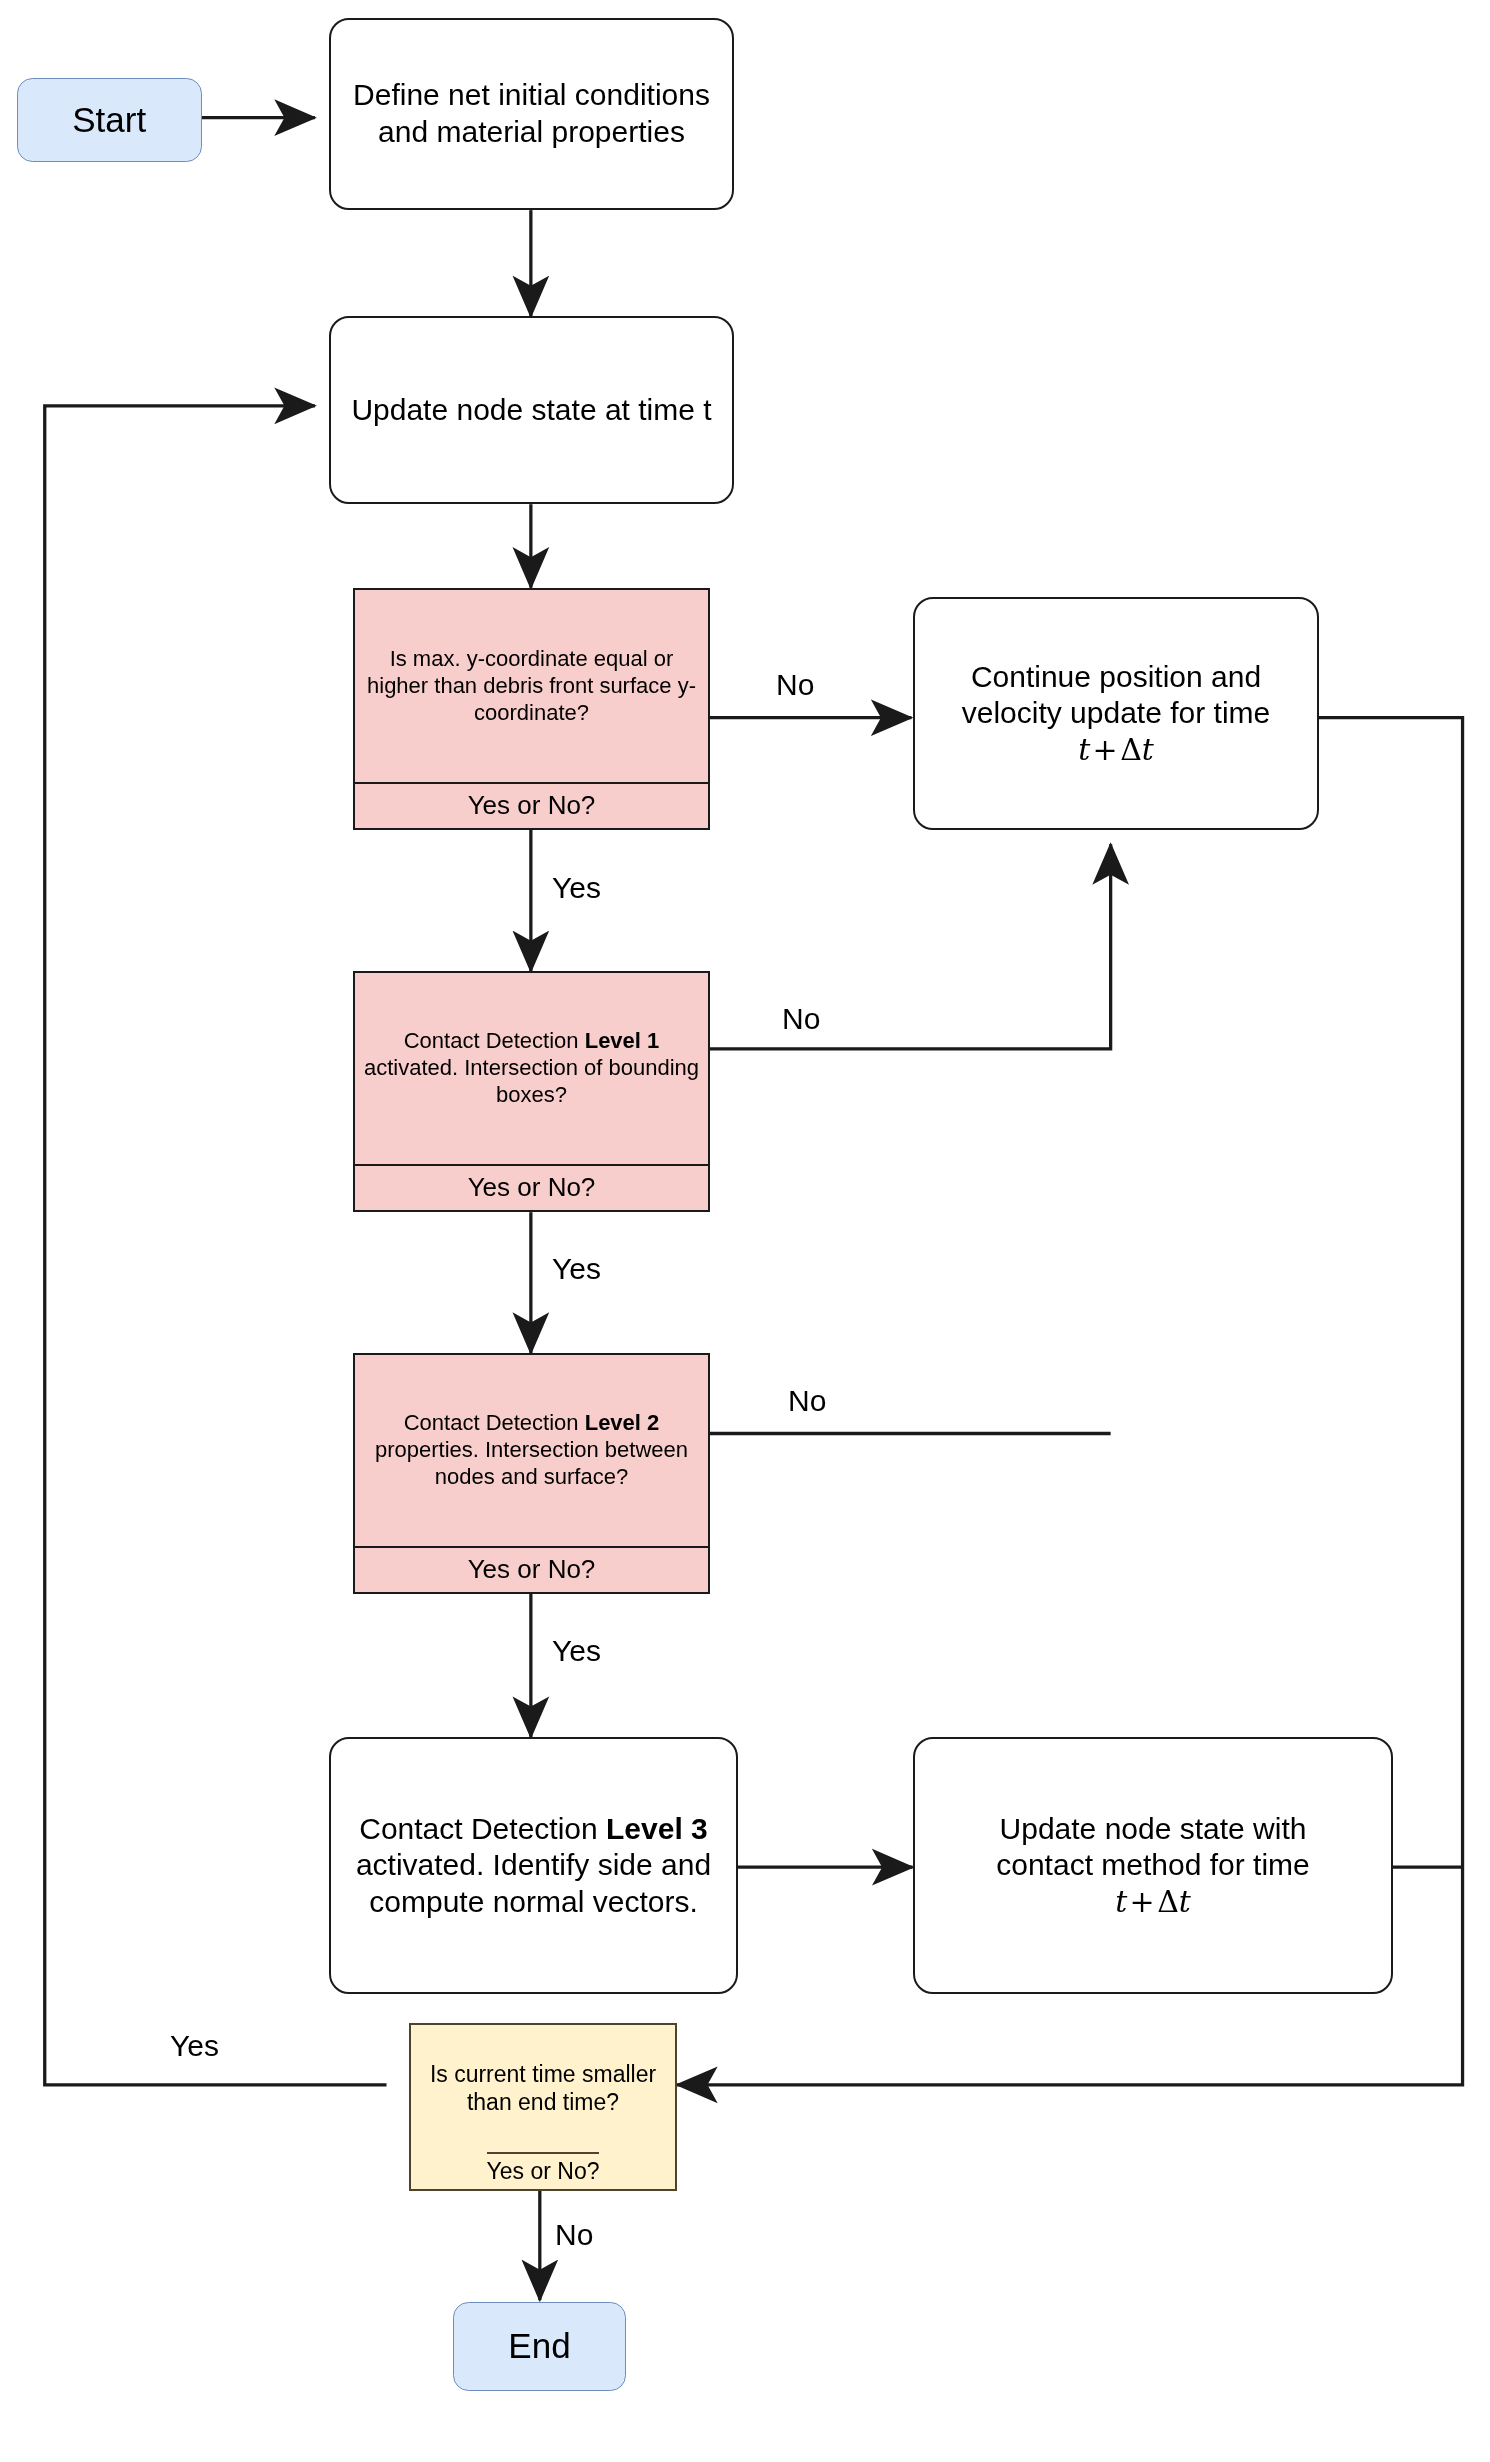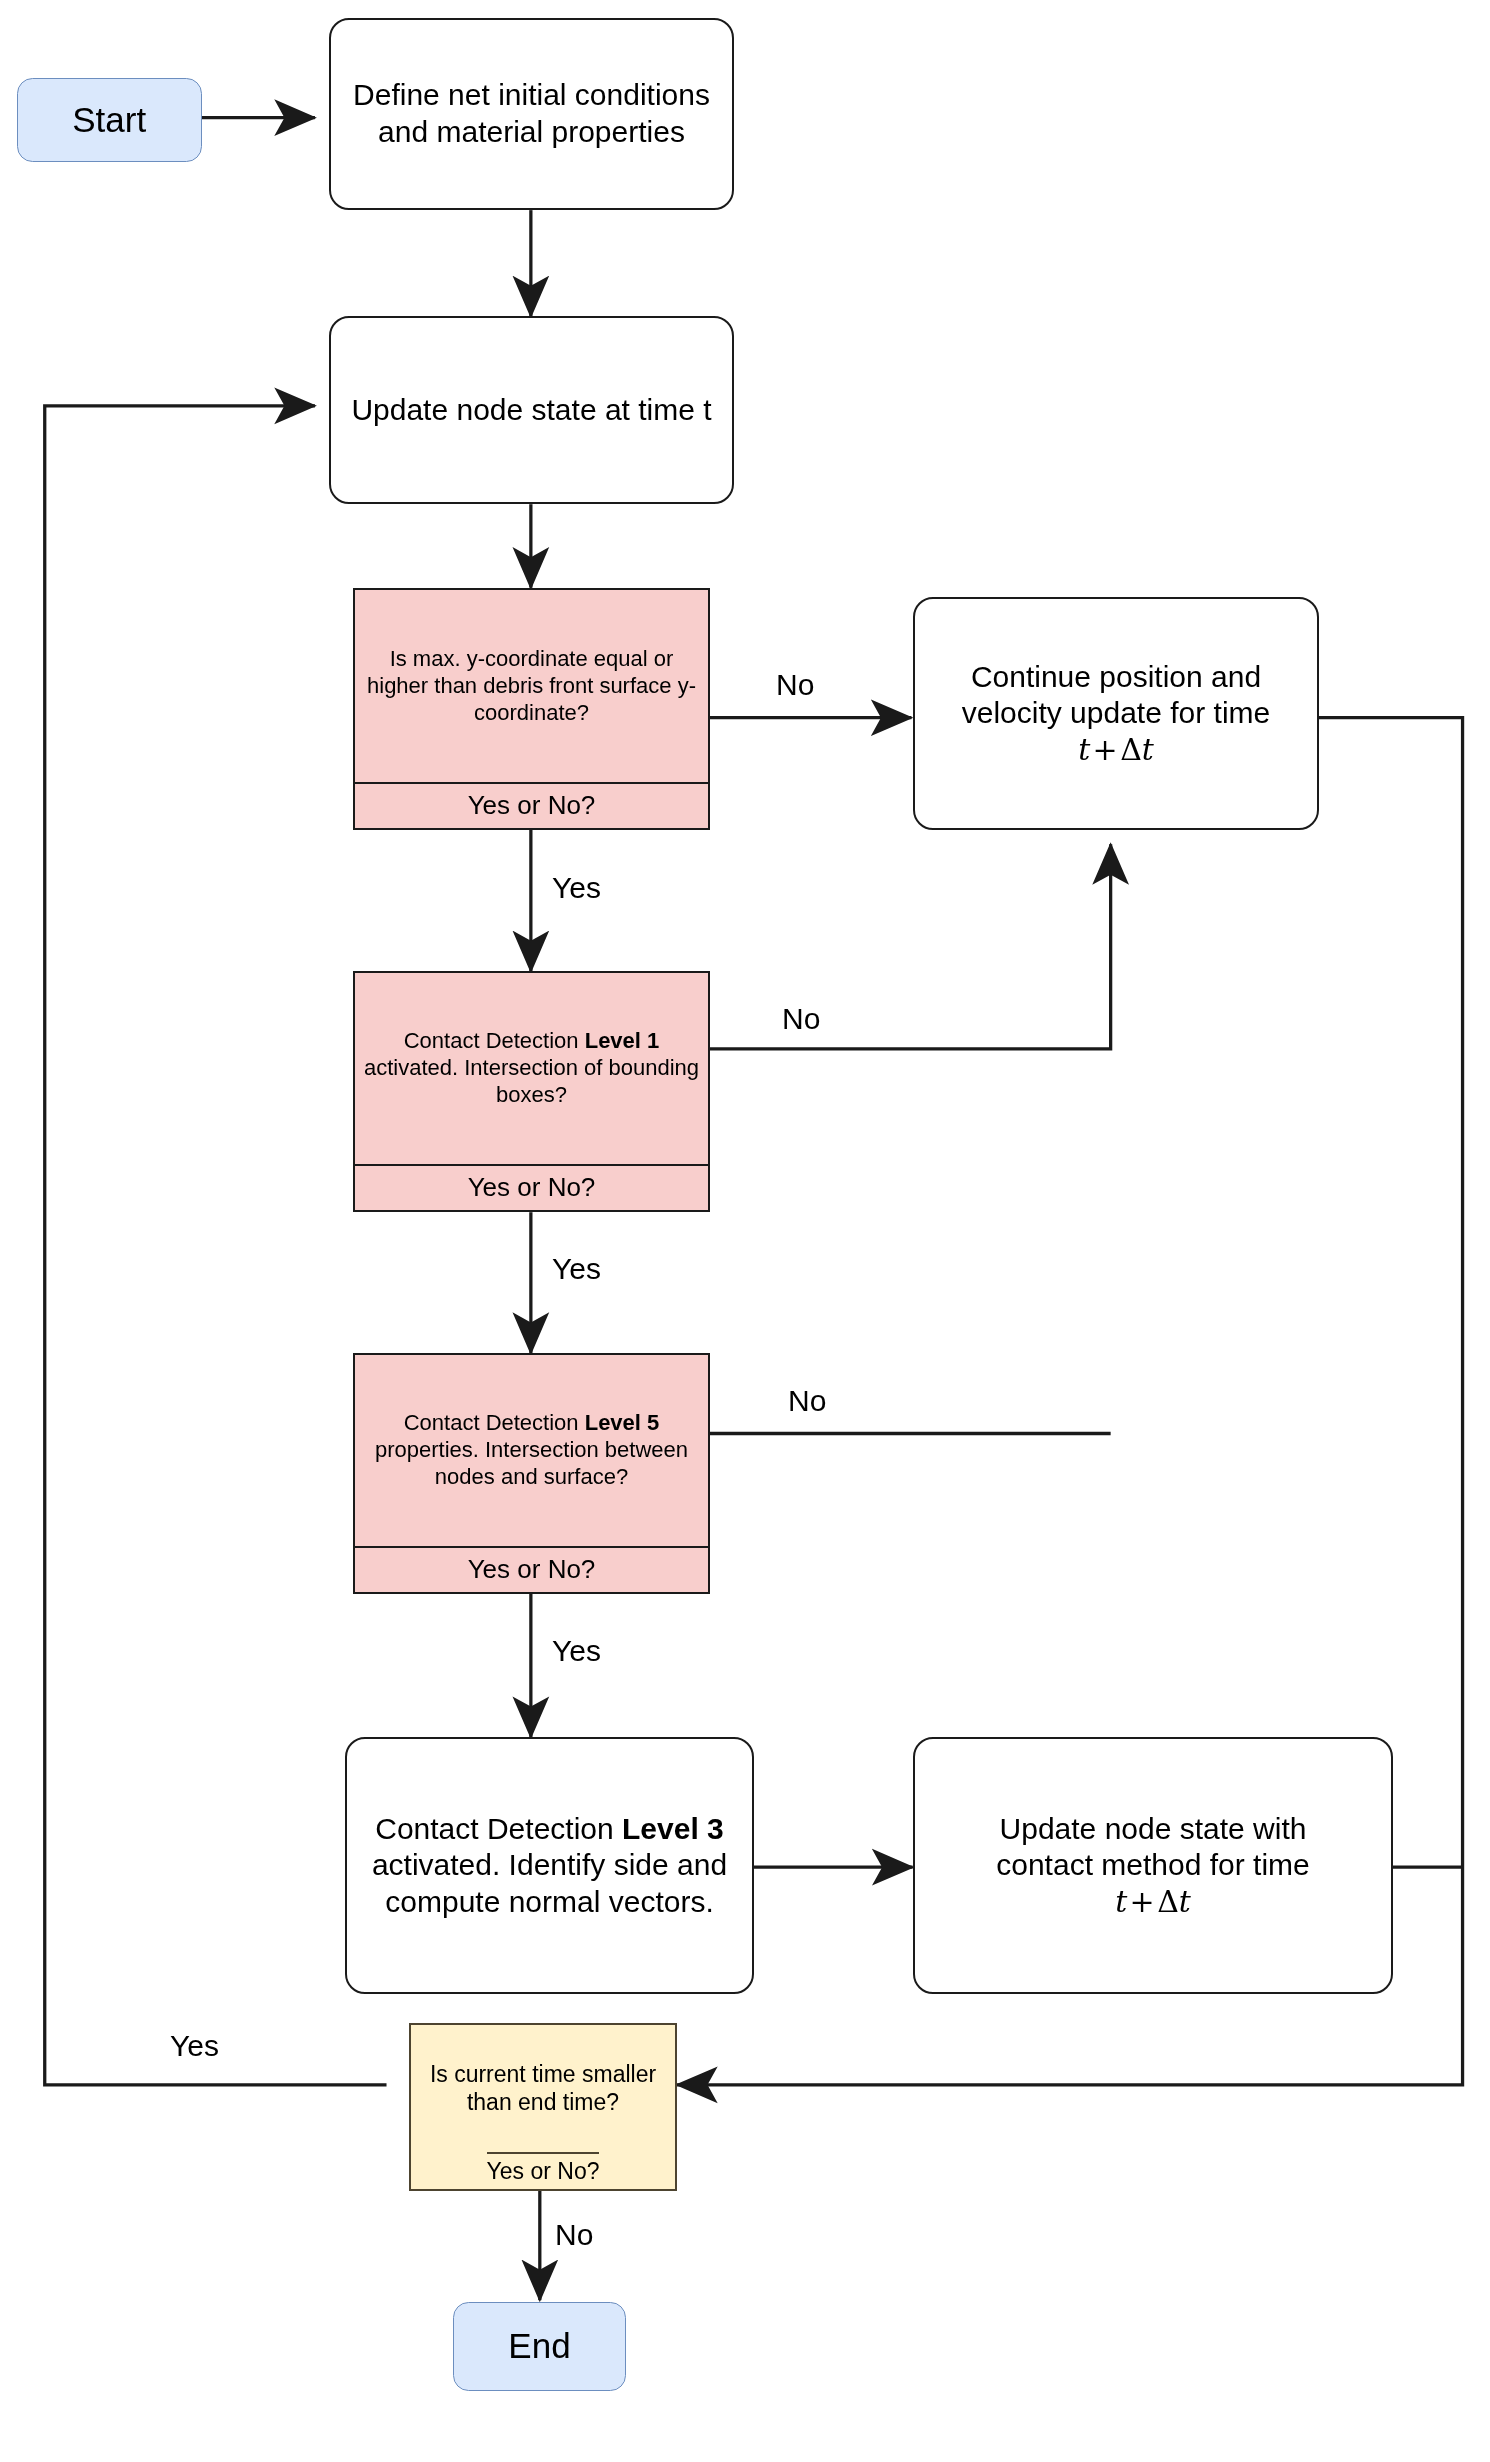--- a/index.html
+++ b/index.html
@@ -176,26 +176,26 @@
 
   <div class="node decision pink" style="left:353px; top:971px; width:357px; height:241px;">
     <div class="body">
         <div class="txt"><span>Contact Detection </span><b>Level 1</b><span> activated. Intersection of bounding boxes?</span></div>
       </div>
     <div class="answer">Yes or No?</div>
   </div>
 
   <div class="node decision pink" style="left:353px; top:1353px; width:357px; height:241px;">
     <div class="body">
-        <div class="txt"><span>Contact Detection </span><b>Level 5</b><span> properties. Intersection between nodes and surface?</span></div>
-      </div>
-    <div class="answer">Yes or No?</div>
-  </div>
-
-  <div class="node process" style="left:329px; top:1737px; width:409px; height:257px;margin-left:16px;">
+        <div class="txt"><span>Contact Detection </span><b>Level 2</b><span> properties. Intersection between nodes and surface?</span></div>
+      </div>
+    <div class="answer">Yes or No?</div>
+  </div>
+
+  <div class="node process" style="left:329px; top:1737px; width:409px; height:257px;">
     <div class="body">
         <div class="txt"><span>Contact Detection </span><b>Level 3</b><span> activated. Identify side and compute normal vectors.</span></div>
       </div>
   </div>
 
   <div class="node process" style="left:913px; top:1737px; width:480px; height:257px;">
     <div class="body">
         <div class="txt">
       <div>Update node state with</div>
       <div>contact method for time</div>

